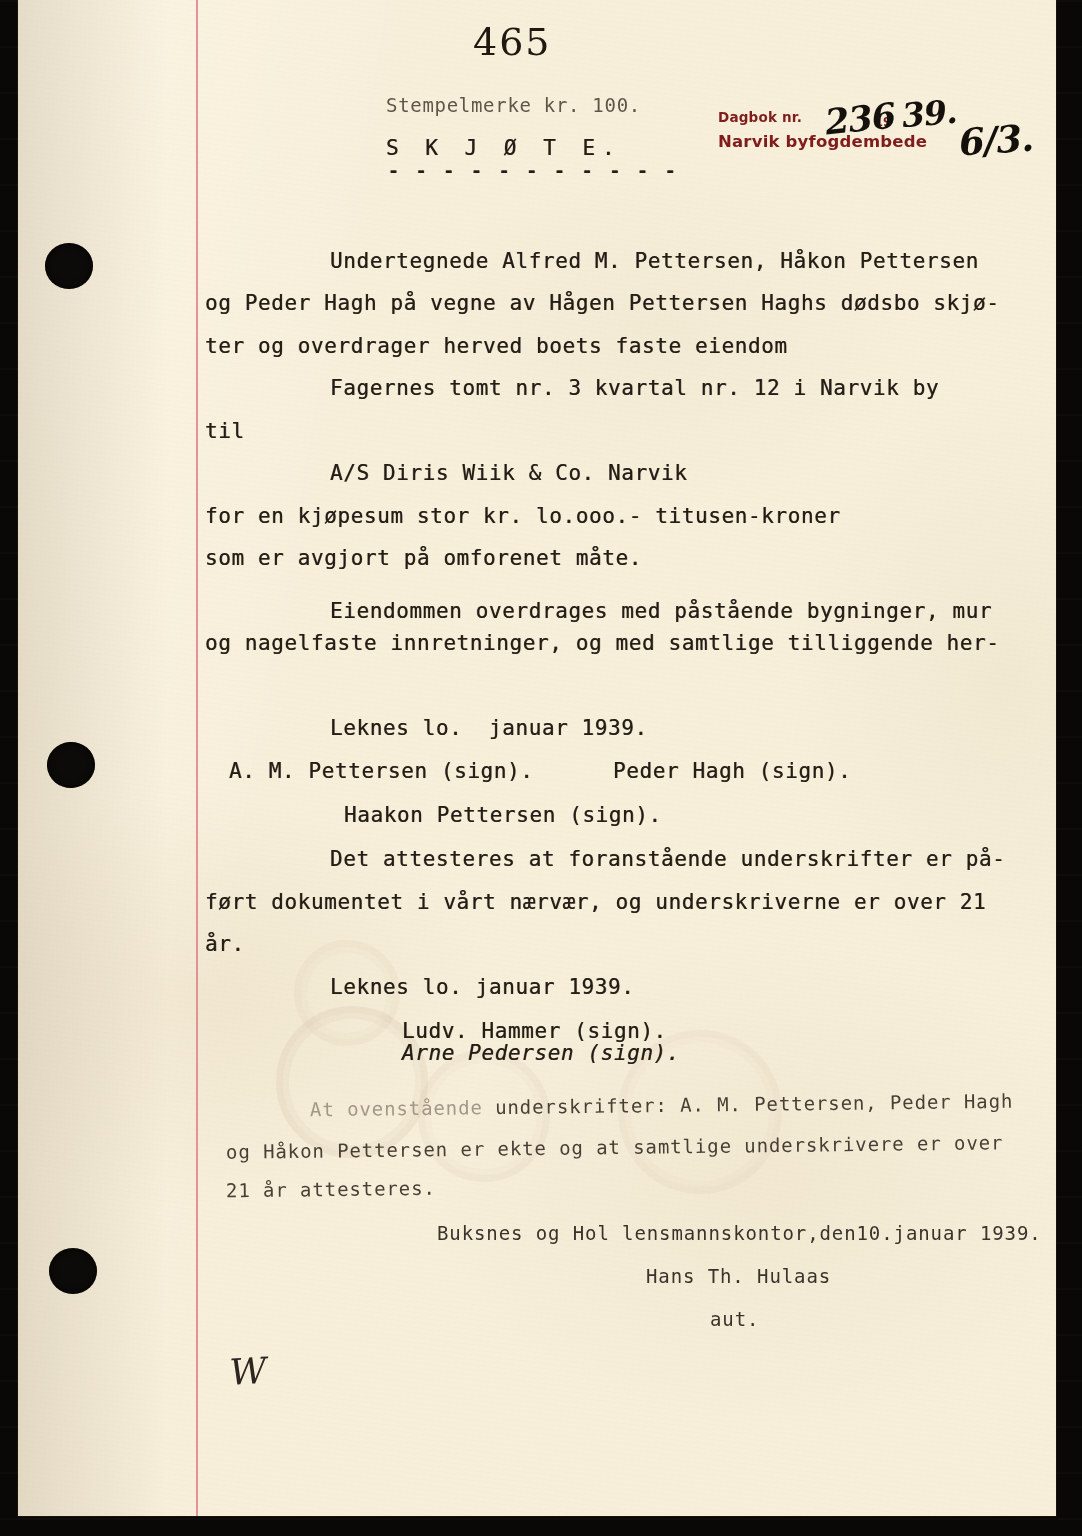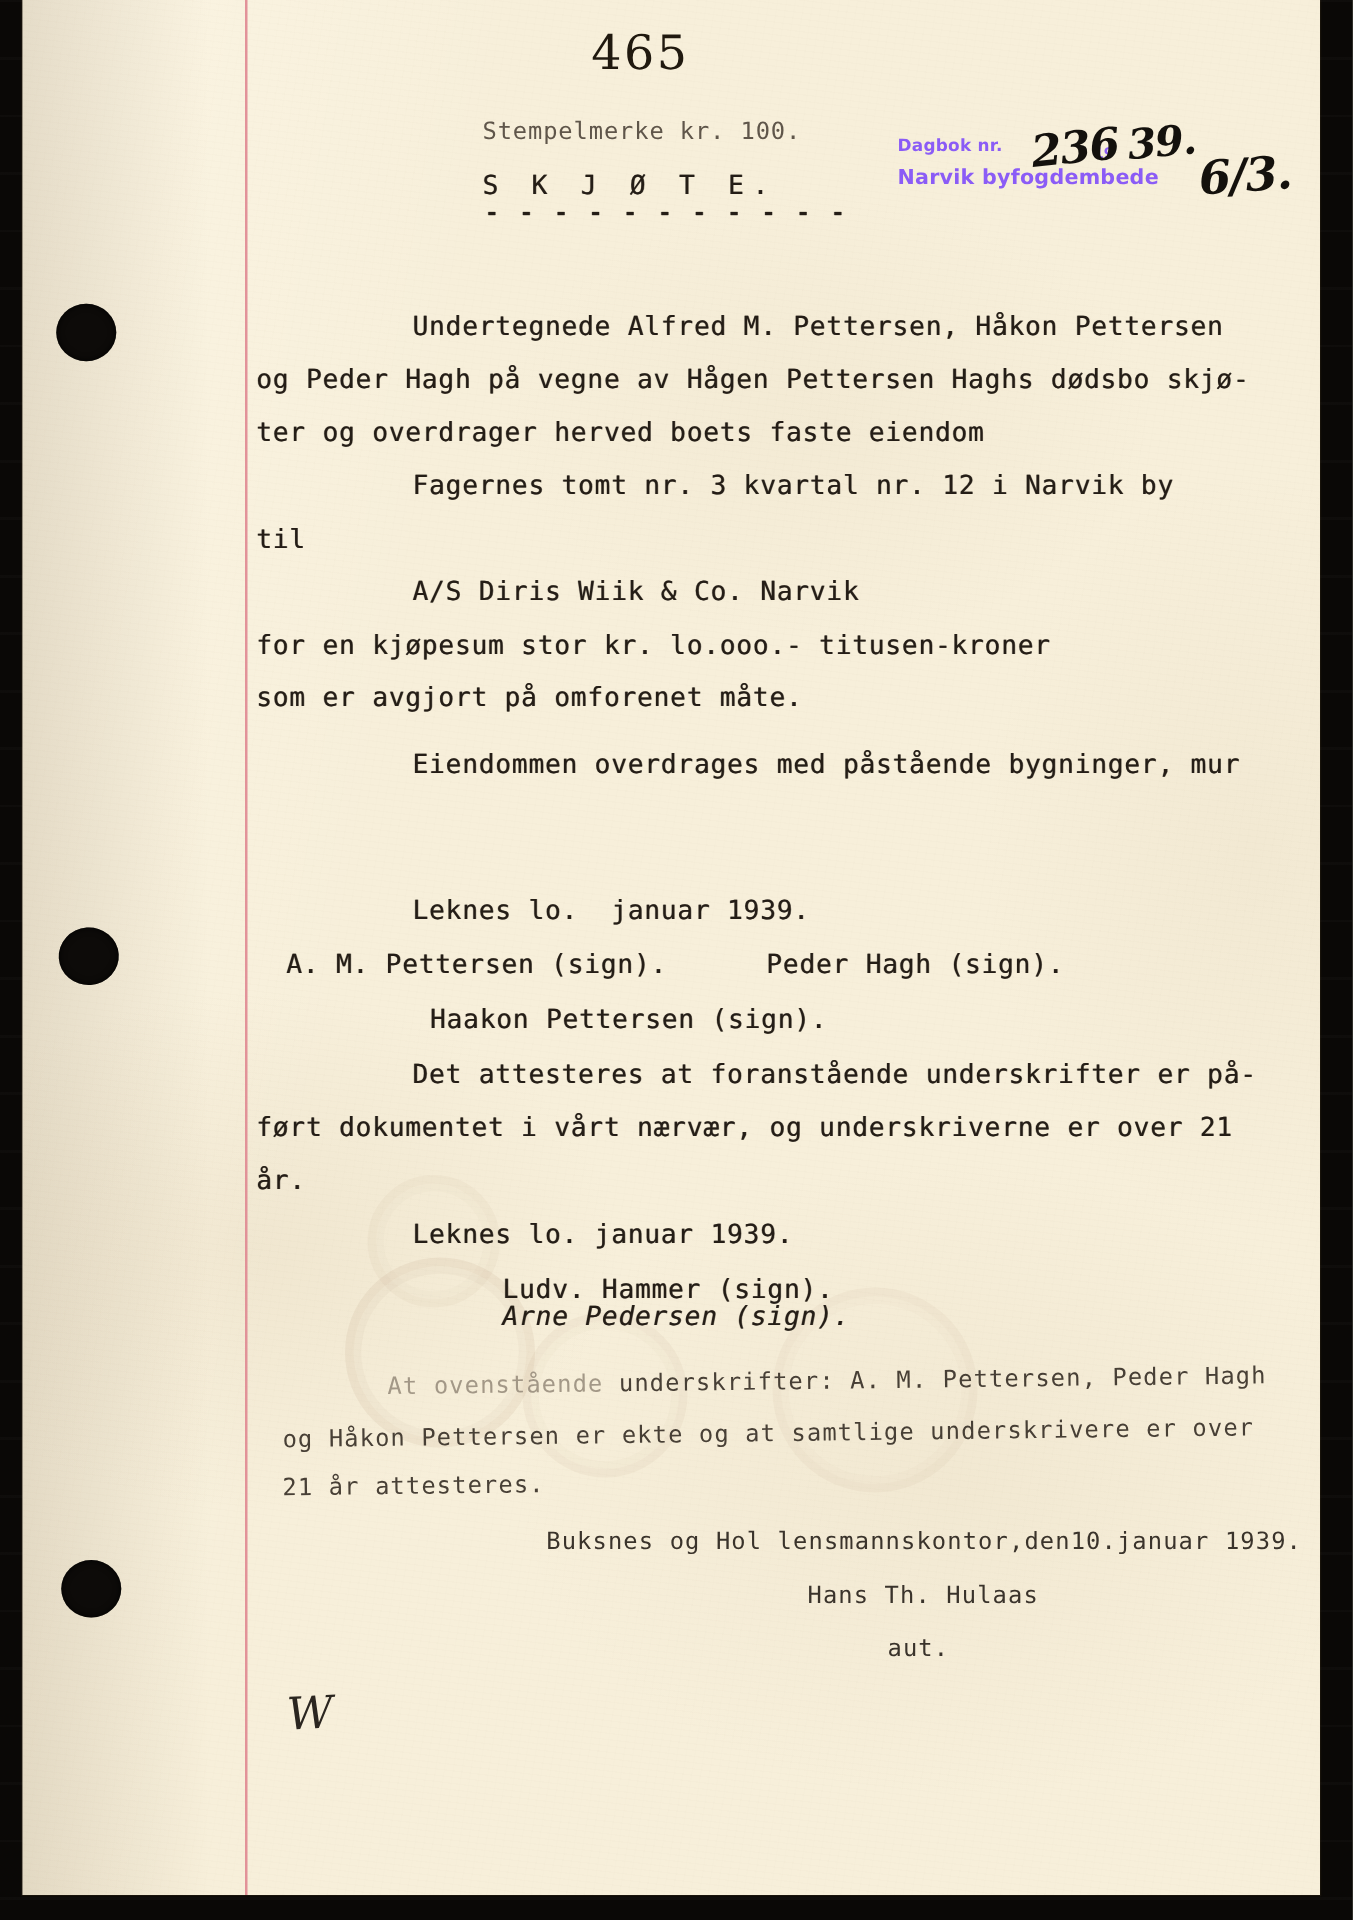--- a/index.html
+++ b/index.html
@@ -74,21 +74,21 @@
   .worn{font-size:19px;letter-spacing:.9px;color:#3b332a;opacity:.93;}
   .fade{color:#8d8272;opacity:.85;}
   
   .thin{font-size:19px;letter-spacing:.9px;color:#3a332b;}
 
   .spaced{letter-spacing:7px;font-weight:normal;}
   .dashline{letter-spacing:3px;font-weight:bold;font-size:18px;}
 
   
   #stamp{position:absolute;left:700px;top:104px;width:240px;height:62px;
-    color:#8b5cf6;text-align:right;}
+    color:#7f1d1d;text-align:right;}
   #stamp .sl{position:absolute;white-space:pre;
     font-family:"DejaVu Sans","Liberation Sans",sans-serif;}
   #stamp-label{left:0;top:5px;font-size:13.5px;font-weight:bold;letter-spacing:.2px;}
   #stamp-19{left:157px;top:11px;font-size:11.5px;font-weight:bold;}
   #stamp-office{left:0;top:28px;font-size:16.5px;font-weight:bold;letter-spacing:.2px;}
   
   .ink{position:absolute;white-space:pre;color:#14110d;
     font-family:"DejaVu Serif","Liberation Serif",serif;font-style:italic;font-weight:bold;}
   #hand-no{left:807px;top:98px;font-size:35px;transform:rotate(-6deg);letter-spacing:-1px;}
   #hand-yr{left:884px;top:94px;font-size:33px;transform:rotate(-5deg);letter-spacing:-1px;}
@@ -131,20 +131,21 @@
 
       <div class="t main" style="left:312px;top:249px;">Undertegnede Alfred M. Pettersen, Håkon Pettersen</div>
       <div class="t main" style="left:187px;top:334px;">ter og overdrager herved boets faste eiendom</div>
       <div class="t main" style="left:187px;top:291px;">og Peder Hagh på vegne av Hågen Pettersen Haghs dødsbo skjø-</div>
       <div class="t main" style="left:312px;top:376px;">Fagernes tomt nr. 3 kvartal nr. 12 i Narvik by</div>
       <div class="t main" style="left:187px;top:419px;">til</div>
       <div class="t main" style="left:312px;top:461px;">A/S Diris Wiik &amp; Co. Narvik</div>
       <div class="t main" style="left:187px;top:504px;">for en kjøpesum stor kr. lo.ooo.- titusen-kroner</div>
       <div class="t main" style="left:187px;top:546px;">som er avgjort på omforenet måte.</div>
       <div class="t main" style="left:312px;top:589px;margin-top:10px;">Eiendommen overdrages med påstående bygninger, mur</div>
+      <div class="t main" style="left:187px;top:631px;">og nagelfaste innretninger, og med samtlige tilliggende her-</div>
 
       <div class="t main" style="left:312px;top:716px;">Leknes lo.  januar 1939.</div>
       <div class="t main" style="left:211px;top:759px;">A. M. Pettersen (sign).      Peder Hagh (sign).</div>
       <div class="t main" style="left:326px;top:803px;">Haakon Pettersen (sign).</div>
 
       <div class="t main" style="left:312px;top:847px;">Det attesteres at foranstående underskrifter er på-</div>
       <div class="t main" style="left:187px;top:890px;">ført dokumentet i vårt nærvær, og underskriverne er over 21</div>
       <div class="t main" style="left:187px;top:932px;">år.</div>
 
       <div class="t main" style="left:312px;top:975px;">Leknes lo. januar 1939.</div>

